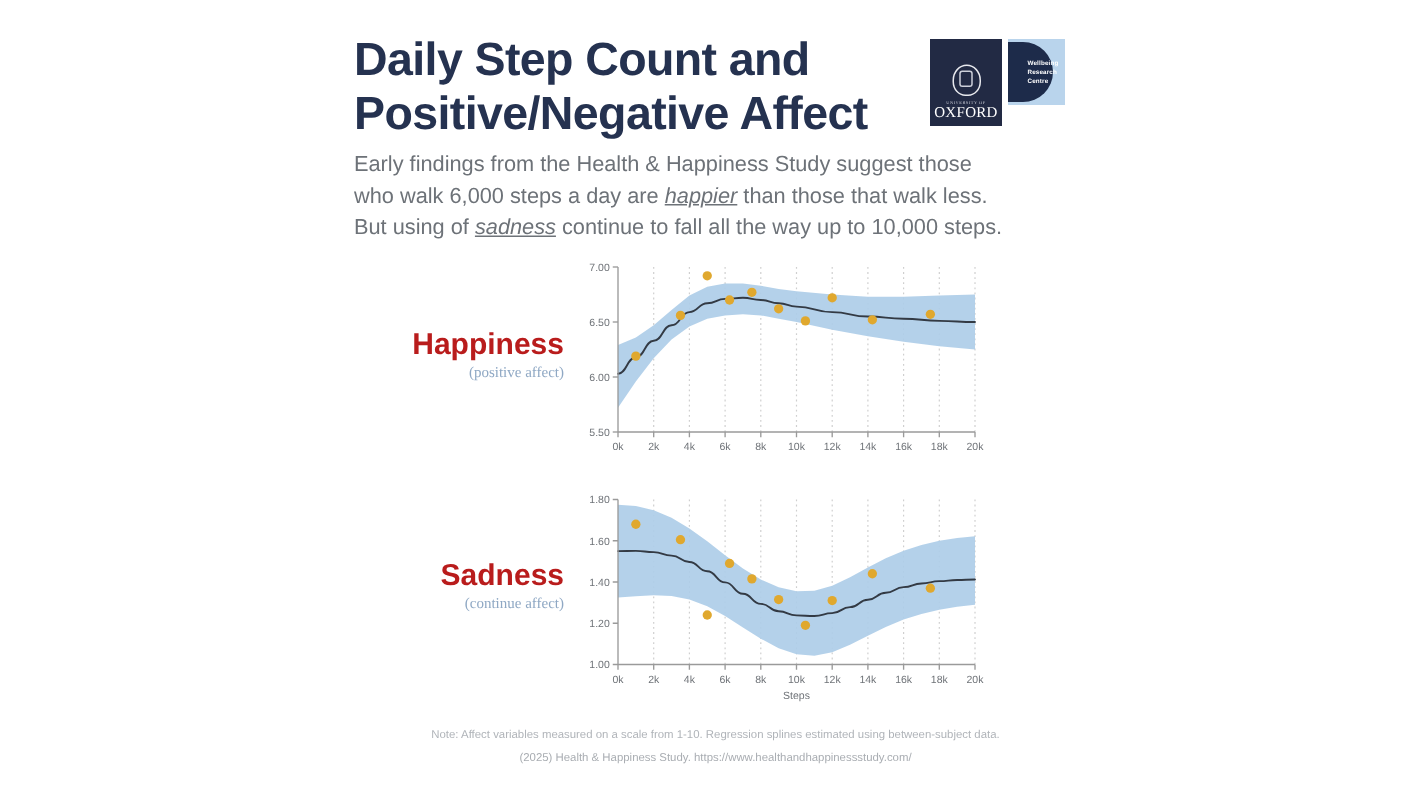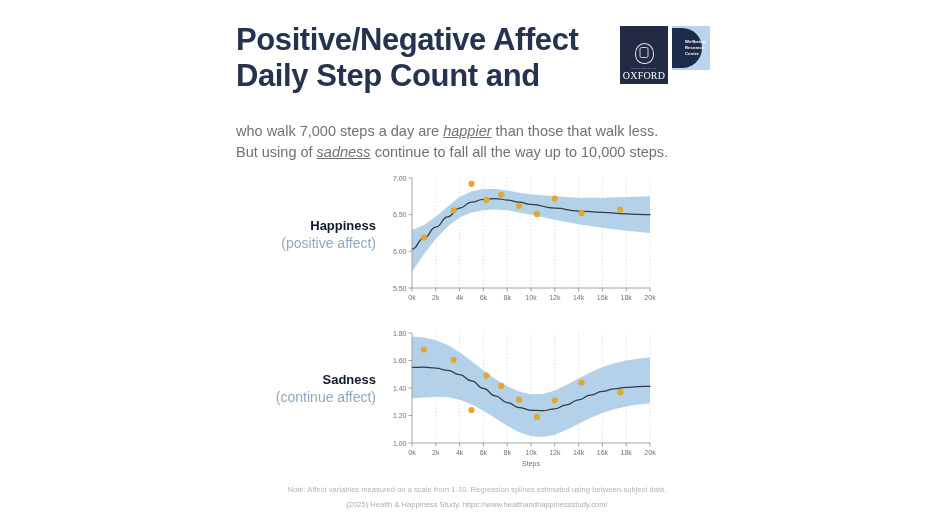--- a/index.html
+++ b/index.html
@@ -137,30 +137,31 @@
   #chart-sadness   { left: 386px; top: 325px; }
 
   .side-label {
     position: absolute;
     text-align: right;
     width: 180px;
   }
   #label-happiness { left: 196px; top: 219px; }
   #label-sadness   { left: 196px; top: 373px; }
   .side-label-title {
-    color: #0f172a;
-    font-size: 13px;
+    color: #b91c1c;
+    font-size: 20px;
     font-weight: bold;
     line-height: 1.1;
   }
   .side-label-sub {
     color: #8fa8c4;
-    font-size: 14px;
+    font-size: 10px;
     line-height: 1.3;
     margin-top: 1px;
+    font-family: Liberation Serif, serif;
   }
 
   
   .footnotes {
     position: absolute;
     left: 227px;
     top: 483px;
     width: 500px;
     color: #a9adb2;
     font-size: 7.6px;
@@ -170,43 +171,43 @@
   .footnote-line { display: block; white-space: nowrap; }
   .footnote-note { color: #b0b4b9; }
 </style>
 </head>
 <body>
 
 <div id="infographic">
 
   <div class="header">
     <h1 class="title">
+      <span class="title-line">Daily Step Count and</span>
       <span class="title-line">Positive/Negative Affect</span>
-      <span class="title-line">Daily Step Count and</span>
     </h1>
   </div>
 
   <div class="logos">
     <div class="logo-oxford">
       <div class="crest"></div>
       <div class="logo-oxford-sub">UNIVERSITY OF</div>
       <div class="logo-oxford-name">OXFORD</div>
     </div>
     <div class="logo-wrc">
       <div class="logo-wrc-text">
         <div>Wellbeing</div>
         <div>Research</div>
         <div>Centre</div>
       </div>
     </div>
   </div>
 
   <p class="subtitle">
-    <br>
-    <span>who walk 7,000 steps a day are </span><em>happier</em><span> than those that walk less.</span><br>
+    <span>Early findings from the Health &amp; Happiness Study suggest those</span><br>
+    <span>who walk 6,000 steps a day are </span><em>happier</em><span> than those that walk less.</span><br>
     <span>But using of </span><em>sadness</em><span> continue to fall all the way up to 10,000 steps.</span>
   </p>
 
   <div class="side-label" id="label-happiness">
     <div class="side-label-title">Happiness</div>
     <div class="side-label-sub">(positive affect)</div>
   </div>
   <div class="side-label" id="label-sadness">
     <div class="side-label-title">Sadness</div>
     <div class="side-label-sub">(continue affect)</div>

